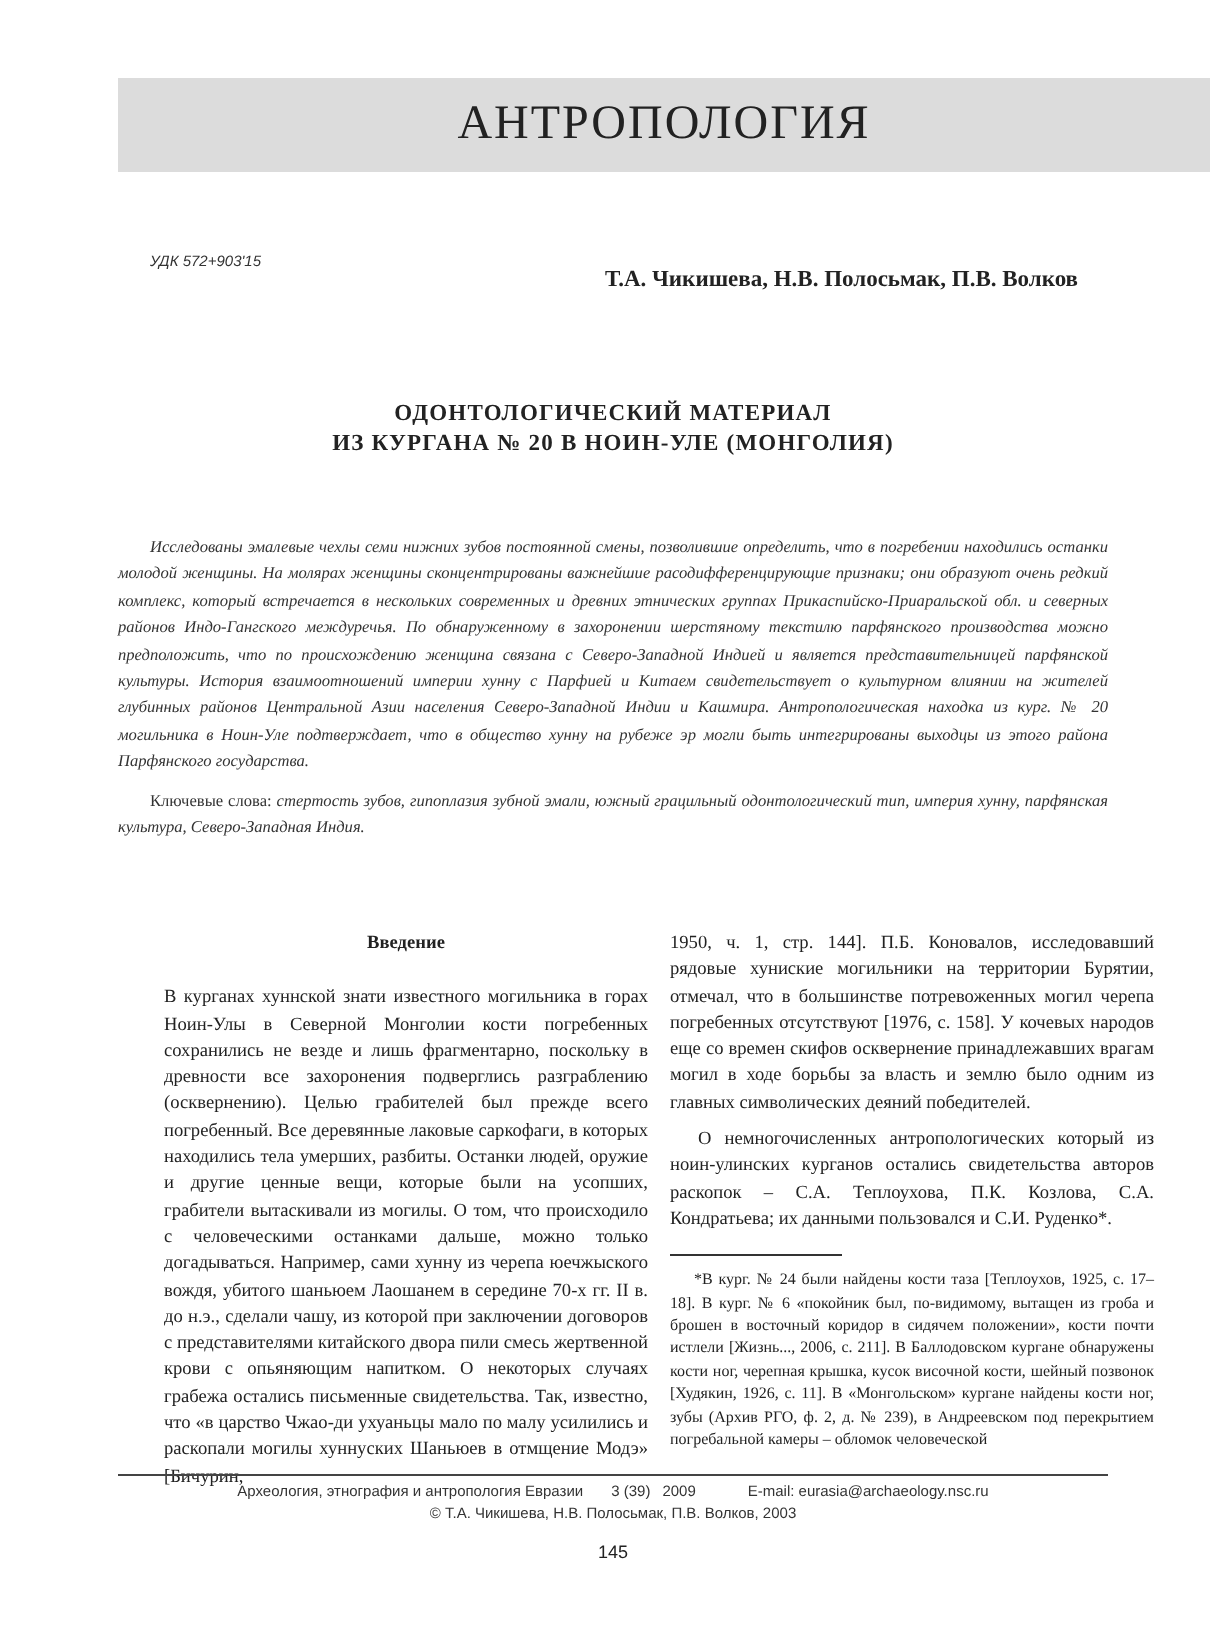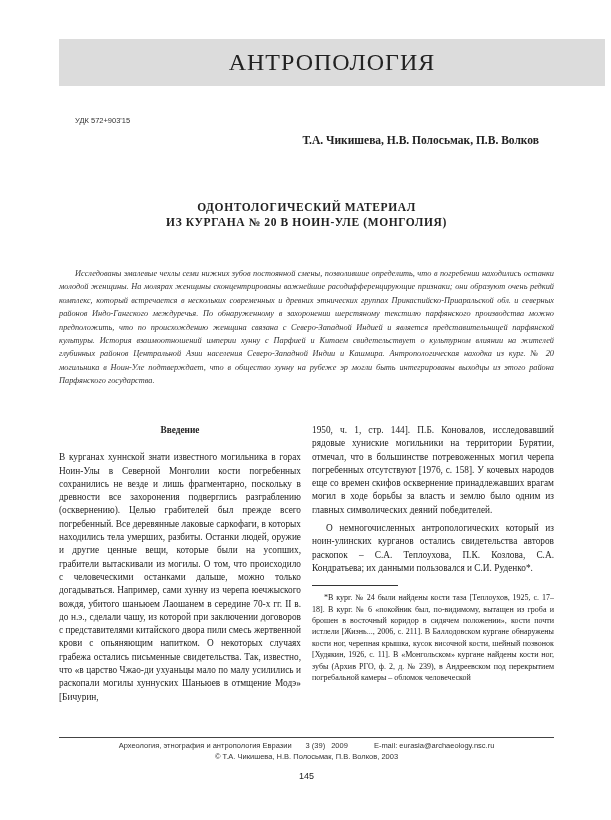--- a/index.html
+++ b/index.html
@@ -6,31 +6,31 @@
   body { width: 611px; height: 820px; position: relative; overflow: hidden; color: #1e1e1e; }
   .serif { font-family: "Liberation Serif", "DejaVu Serif", serif; }
   .sans { font-family: "Liberation Sans", "DejaVu Sans", sans-serif; }
 
   .section-bar {
     position: absolute; left: 59px; top: 39px; width: 546px; height: 47px;
     background: #dcdcdc; display: flex; align-items: center; justify-content: center;
   }
   .section-title { font-size: 24px; letter-spacing: 1px; color: #222; }
 
-  .udk { position: absolute; left: 75px; top: 116px; font-size: 7.5px; color: #333; }
+  .udk { position: absolute; left: 75px; top: 126px; font-size: 7.5px; color: #333; font-style: italic; }
   .authors { position: absolute; right: 72px; top: 134px; font-size: 11.5px; font-weight: bold; color: #222; text-align: right; }
 
   .title-block { position: absolute; left: 59px; width: 495px; top: 200px; text-align: center; font-weight: bold; font-size: 11.5px; line-height: 15px; letter-spacing: 0.6px; color: #222; }
 
   .abstract { position: absolute; left: 59px; width: 495px; top: 267px; font-size: 8.3px; line-height: 13.4px; font-style: italic; text-align: justify; color: #333; }
   .abstract p { margin: 0; text-indent: 16px; }
   .keywords { margin-top: 6px !important; font-style: normal; }
   .keywords .kw-items { font-style: italic; }
 
-  .col { position: absolute; top: 424px; width: 242px; font-size: 9.3px; line-height: 13.3px; text-align: justify; color: #222; }
+  .col { position: absolute; top: 466px; width: 242px; font-size: 9.3px; line-height: 13.3px; text-align: justify; color: #222; margin-left: 23px; }
   .col-left { left: 59px; }
   .col-right { left: 312px; }
   .col p { margin: 0; text-indent: 14px; }
   .col p.noindent { text-indent: 0; }
   .col-heading { text-align: center; font-weight: bold; font-size: 9.3px; margin: 0 0 14px 0 !important; text-indent: 0 !important; }
   .para-gap { margin-top: 5px !important; }
 
   .footnote-rule { width: 86px; height: 0; border-top: 1px solid #333; margin: 10px 0 6px 0; }
   .footnote { font-size: 8px; line-height: 11.4px; }
   .footnote p { text-indent: 12px; }
@@ -53,20 +53,21 @@
 <div class="udk sans">УДК 572+903'15</div>
 <div class="authors serif">Т.А. Чикишева, Н.В. Полосьмак, П.В. Волков</div>
 
 <div class="title-block serif">
   <div>ОДОНТОЛОГИЧЕСКИЙ МАТЕРИАЛ</div>
   <div>ИЗ КУРГАНА № 20 В НОИН-УЛЕ (МОНГОЛИЯ)</div>
 </div>
 
 <div class="abstract serif">
   <p>Исследованы эмалевые чехлы семи нижних зубов постоянной смены, позволившие определить, что в погребении находились останки молодой женщины. На молярах женщины сконцентрированы важнейшие расодифференцирующие признаки; они образуют очень редкий комплекс, который встречается в нескольких современных и древних этнических группах Прикаспийско-Приаральской обл. и северных районов Индо-Гангского междуречья. По обнаруженному в захоронении шерстяному текстилю парфянского производства можно предположить, что по происхождению женщина связана с Северо-Западной Индией и является представительницей парфянской культуры. История взаимоотношений империи хунну с Парфией и Китаем свидетельствует о культурном влиянии на жителей глубинных районов Центральной Азии населения Северо-Западной Индии и Кашмира. Антропологическая находка из кург. № 20 могильника в Ноин-Уле подтверждает, что в общество хунну на рубеже эр могли быть интегрированы выходцы из этого района Парфянского государства.</p>
+  <p class="keywords"><span>Ключевые слова:</span> <span class="kw-items">стертость зубов, гипоплазия зубной эмали, южный грацильный одонтологический тип, империя хунну, парфянская культура, Северо-Западная Индия.</span></p>
 </div>
 
 <div class="col col-left serif">
   <p class="col-heading">Введение</p>
   <p class="noindent">В курганах хуннской знати известного могильника в горах Ноин-Улы в Северной Монголии кости погребенных сохранились не везде и лишь фрагментарно, поскольку в древности все захоронения подверглись разграблению (осквернению). Целью грабителей был прежде всего погребенный. Все деревянные лаковые саркофаги, в которых находились тела умерших, разбиты. Останки людей, оружие и другие ценные вещи, которые были на усопших, грабители вытаскивали из могилы. О том, что происходило с человеческими останками дальше, можно только догадываться. Например, сами хунну из черепа юечжыского вождя, убитого шаньюем Лаошанем в середине 70-х гг. II в. до н.э., сделали чашу, из которой при заключении договоров с представителями китайского двора пили смесь жертвенной крови с опьяняющим напитком. О некоторых случаях грабежа остались письменные свидетельства. Так, известно, что «в царство Чжао-ди ухуаньцы мало по малу усилились и раскопали могилы хуннуских Шаньюев в отмщение Модэ» [Бичурин,</p>
 </div>
 
 <div class="col col-right serif">
   <p class="noindent">1950, ч. 1, стр. 144]. П.Б. Коновалов, исследовавший рядовые хуниские могильники на территории Бурятии, отмечал, что в большинстве потревоженных могил черепа погребенных отсутствуют [1976, с. 158]. У кочевых народов еще со времен скифов осквернение принадлежавших врагам могил в ходе борьбы за власть и землю было одним из главных символических деяний победителей.</p>
   <p class="para-gap">О немногочисленных антропологических который из ноин-улинских курганов остались свидетельства авторов раскопок – С.А. Теплоухова, П.К. Козлова, С.А. Кондратьева; их данными пользовался и С.И. Руденко*.</p>

